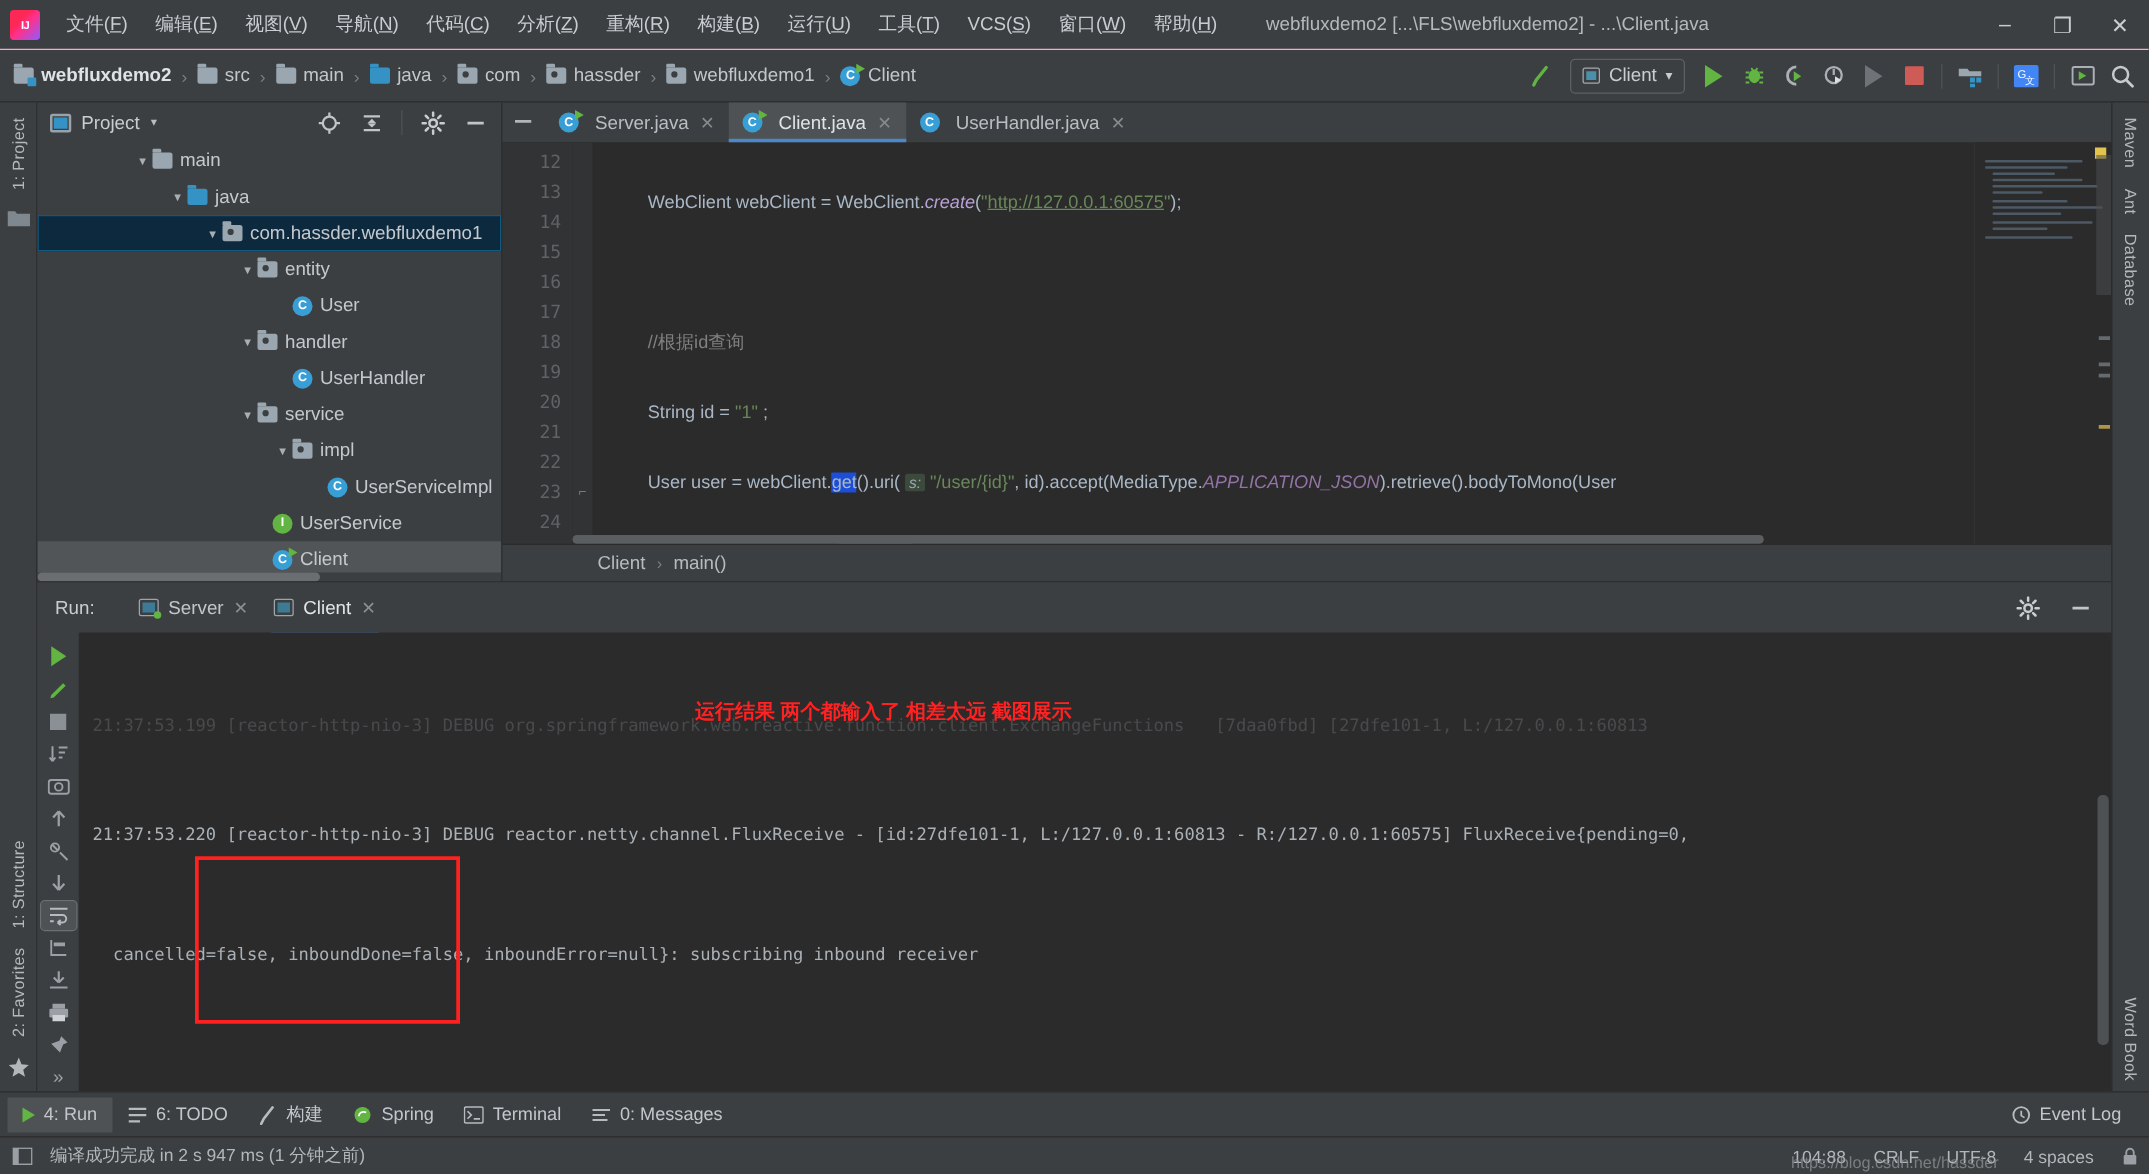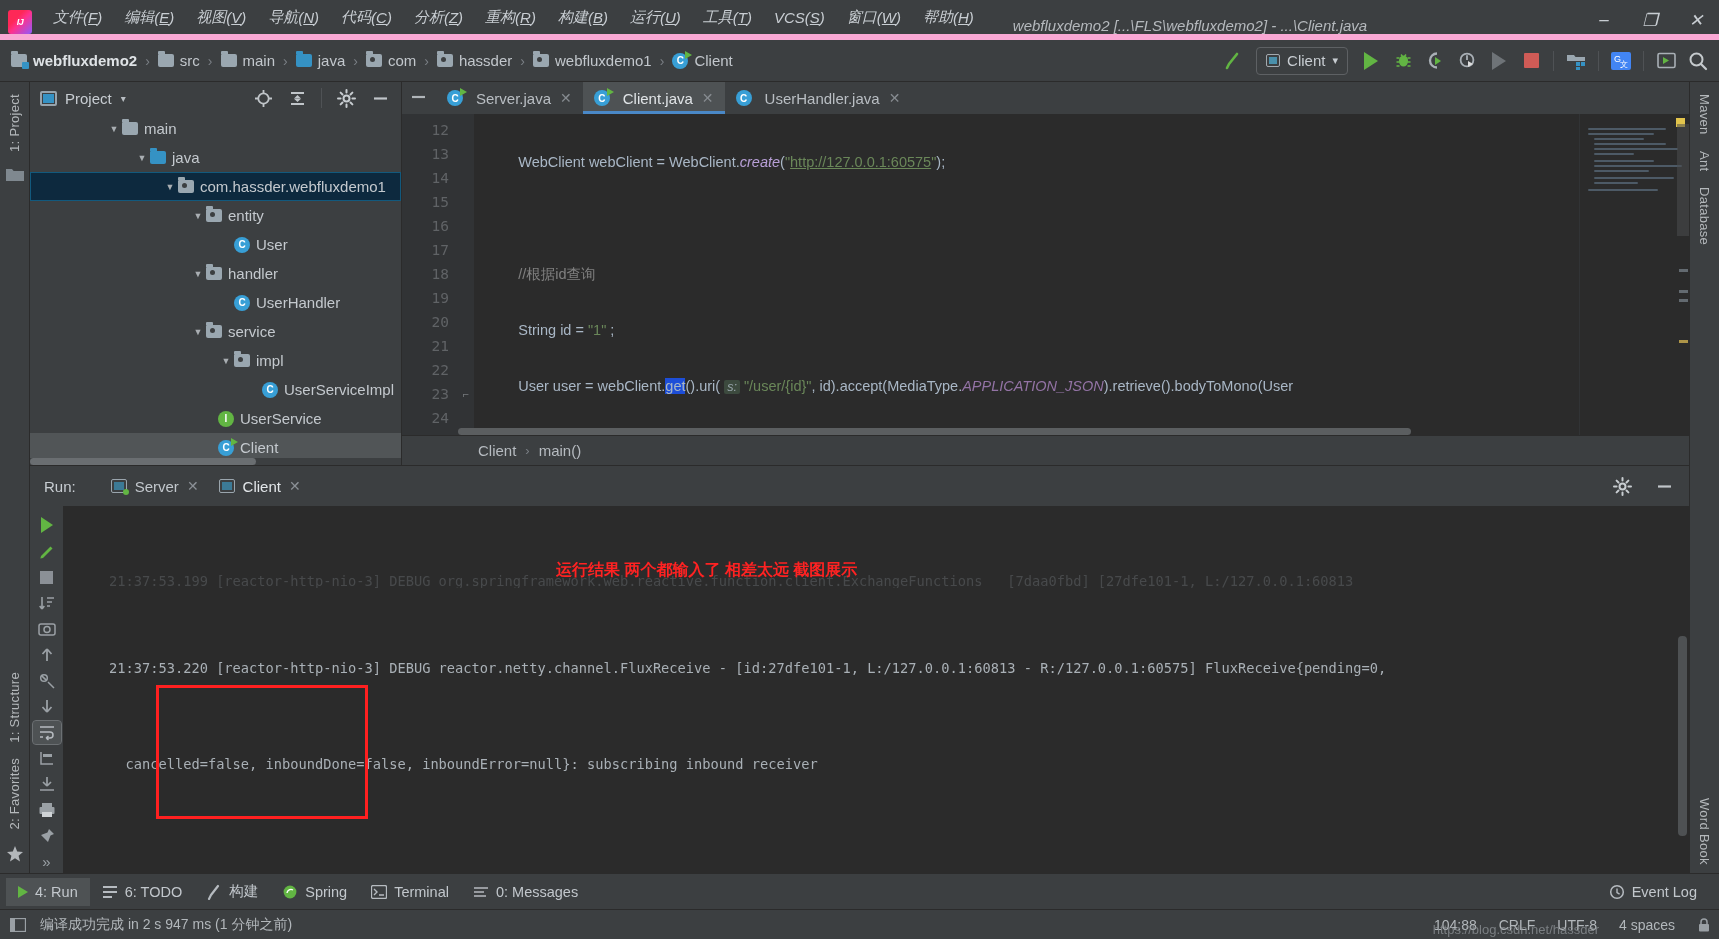--- a/index.html
+++ b/index.html
@@ -7,22 +7,22 @@
     width:1719px; height:939px; overflow:hidden;
     background:#3c3f41;
     font-family:"Liberation Sans", sans-serif;
     color:#bbbbbb;
     -webkit-font-smoothing:antialiased;
   }
   .app { position:relative; width:1719px; height:939px; background:#3c3f41; display:flex; flex-direction:column; }
 
   
   .titlebar {
-    height:40px; background:#3c3f41; display:flex; align-items:flex-end;
-    border-bottom:6px solid #f9a8d4; flex:0 0 40px; position:relative;font-style:italic;
+    height:40px; background:#3c3f41; display:flex; align-items:center;
+    border-bottom:1px solid #f9a8d4; flex:0 0 40px; position:relative;
   }
   .ij-logo {
     width:24px; height:24px; margin-left:8px; margin-right:10px;
     border-radius:3px; position:relative; flex:0 0 auto;
     background:linear-gradient(135deg,#fe2857 0%,#fe2857 34%,#ff318c 52%,#8e5bff 100%);
   }
   .ij-logo::after {
     content:"IJ"; position:absolute; left:0; top:0; right:0; bottom:0;
     color:#fff; font-size:9px; font-weight:bold; display:flex;
     align-items:center; justify-content:center; letter-spacing:-0.5px;
@@ -205,21 +205,21 @@
   .run-body { flex:1 1 auto; display:flex; min-height:0; }
   .run-gutter { width:34px; flex:0 0 34px; background:#3c3f41; display:flex; flex-direction:column; align-items:center;
                 padding-top:8px; gap:3px; border-right:1px solid #2b2b2b; }
   .rg-btn { width:28px; height:28px; display:flex; align-items:center; justify-content:center; cursor:default; border-radius:3px; }
   .rg-btn.on { background:#4e5254; outline:1px solid #6c7073; }
   .console {
     flex:1 1 auto; background:#2b2b2b; overflow:hidden; position:relative;
     font-family:"DejaVu Sans Mono", monospace; font-size:13.7px; color:#a9b0b6;
     padding:4px 0 0 0; line-height:32px; white-space:pre;
   }
-  .console .ln { padding-left:10px; height:32px;margin-left:35px; }
+  .console .ln { padding-left:10px; height:32px; }
   .console .ln.clip { color:#6a6f73; }
   .console-scroll { position:absolute; right:2px; top:130px; width:9px; height:200px; background:#4e5153; border-radius:4px; }
   .annot-red {
     position:absolute; color:#ff2222; font-size:16px; font-weight:bold; white-space:nowrap;
     font-family:"Liberation Sans", sans-serif;
   }
   .redbox { position:absolute; border:3px solid #ff2020; pointer-events:none; }
 
   
   .bottombar {

